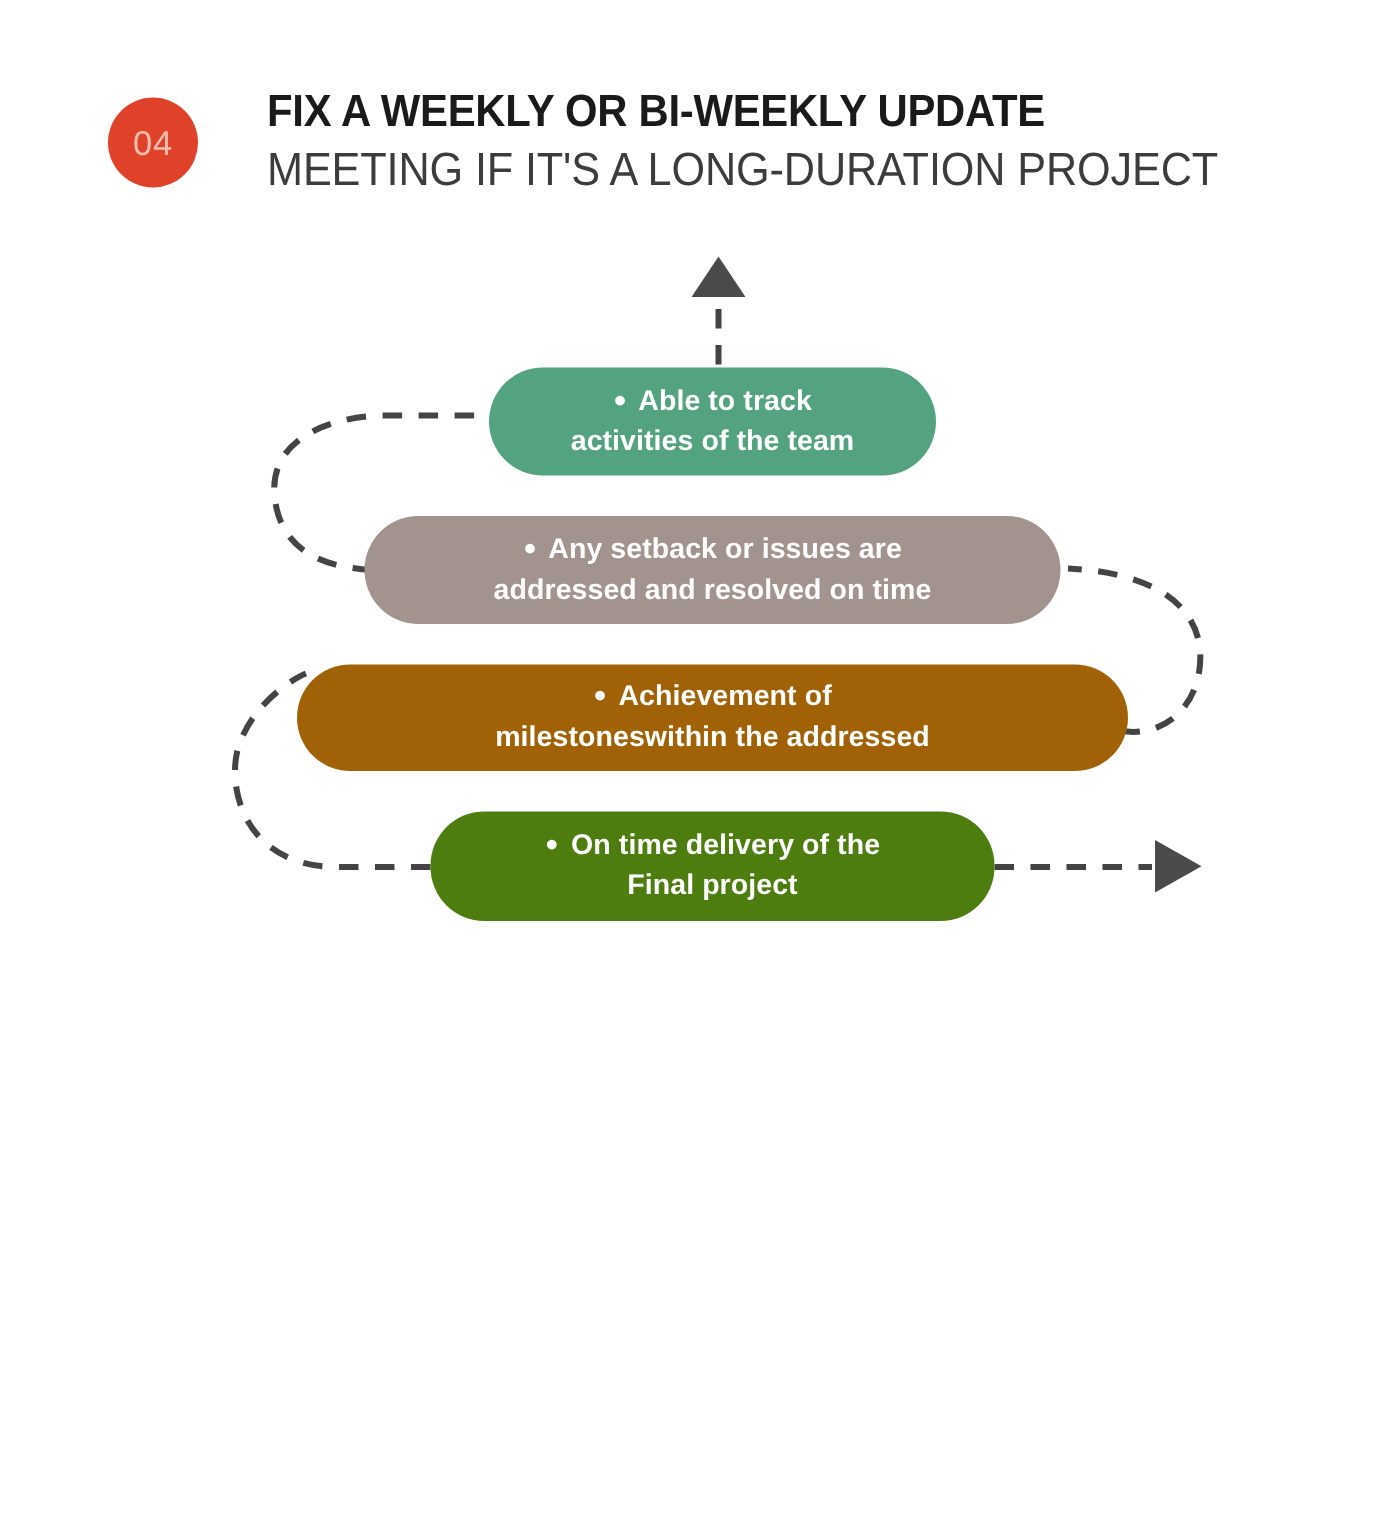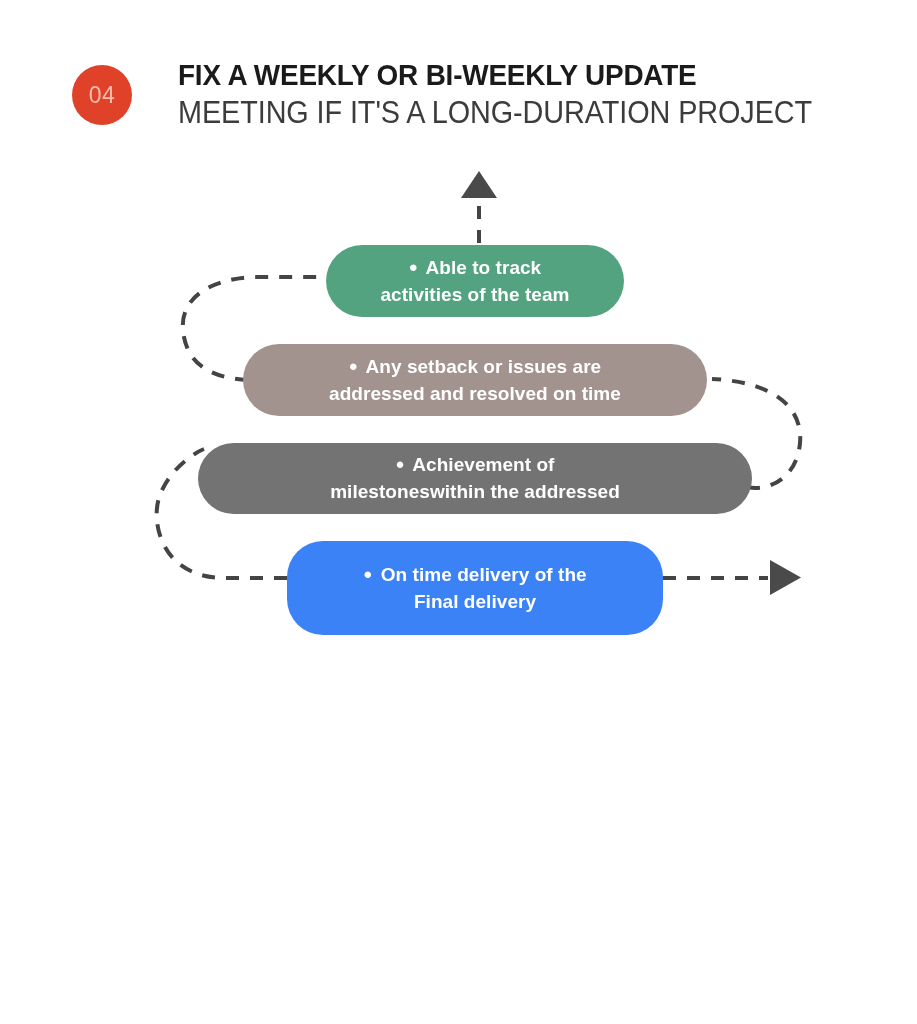--- a/index.html
+++ b/index.html
@@ -108,22 +108,22 @@
   }
   .bar-bullet {
     font-size: 15px;
     position: relative;
     top: -2px;
     padding-right: 3px;
   }
 
   #bar-track      { left: 326px; top: 245px; width: 298px; height: 72px; background: #53A380; }
   #bar-setback    { left: 243px; top: 344px; width: 464px; height: 72px; background: #A2938E; }
-  #bar-milestones { left: 198px; top: 443px; width: 554px; height: 71px; background: #737373; }
-  #bar-delivery   { left: 287px; top: 541px; width: 376px; height: 94px; background: #3b82f6; }
+  #bar-milestones { left: 198px; top: 443px; width: 554px; height: 71px; background: #a16207; }
+  #bar-delivery   { left: 287px; top: 541px; width: 376px; height: 73px; background: #4d7c0f; }
 </style>
 </head>
 <body>
 
 <div id="header">
 
   <div id="step-badge">
     <span id="step-badge-number">04</span>
   </div>
 
@@ -181,17 +181,17 @@
       <br>
       <span>milestoneswithin the addressed</span>
     </div>
   </div>
 
   <div class="bar" id="bar-delivery">
     <div class="bar-text">
       <span class="bar-bullet">●</span>
       <span>On time delivery of the</span>
       <br>
-      <span>Final delivery</span>
+      <span>Final project</span>
     </div>
   </div>
 
 </div>
 
 </body></html>

